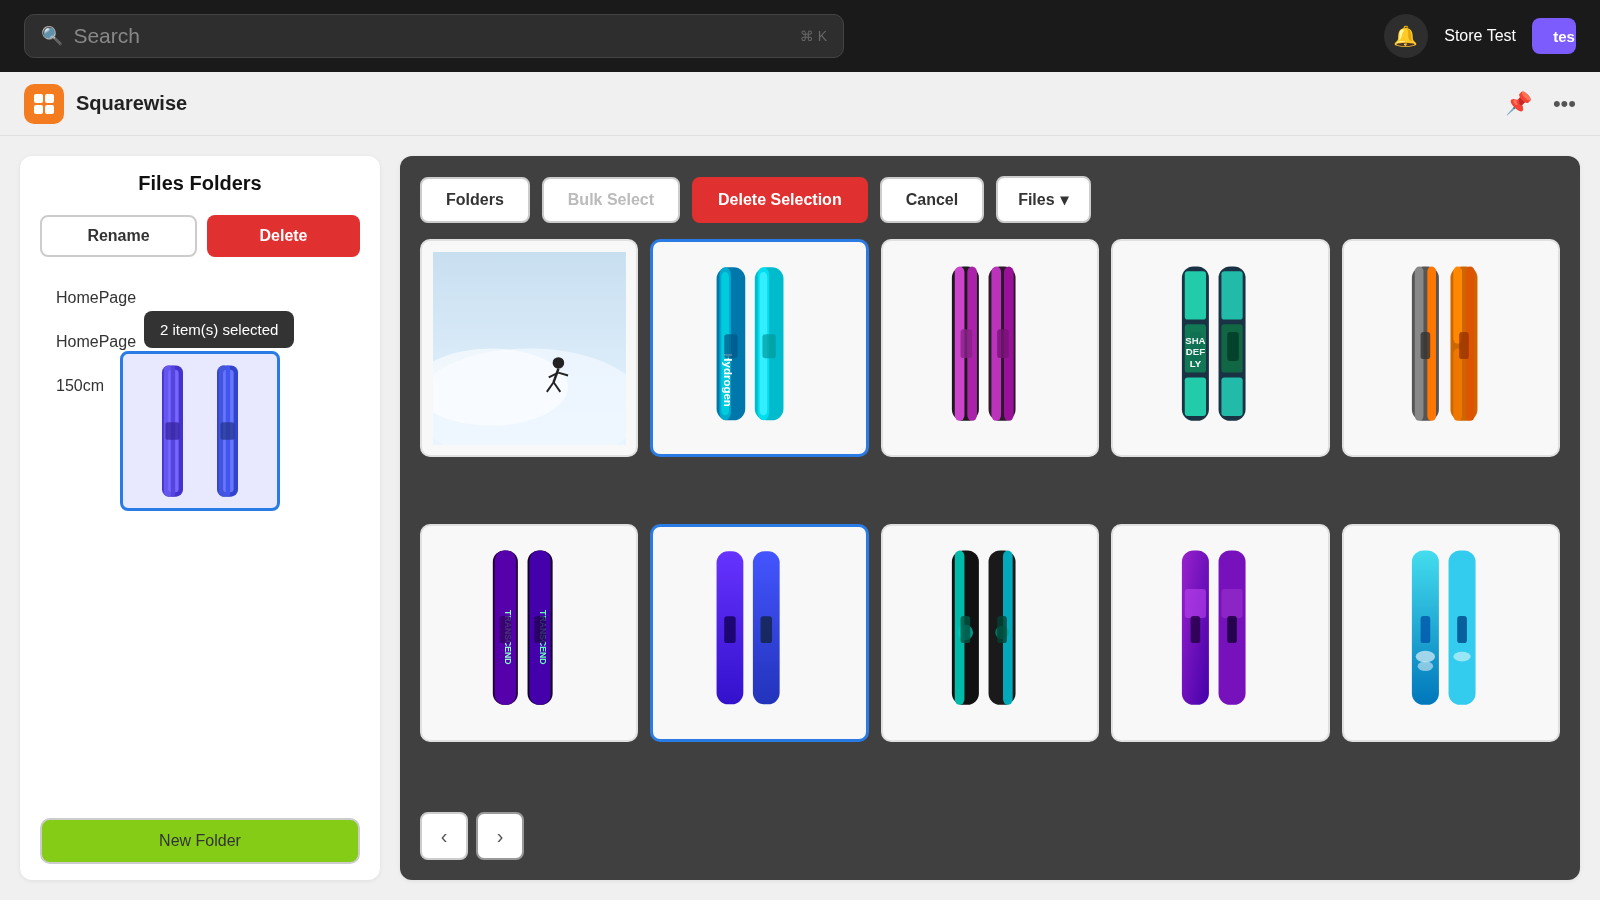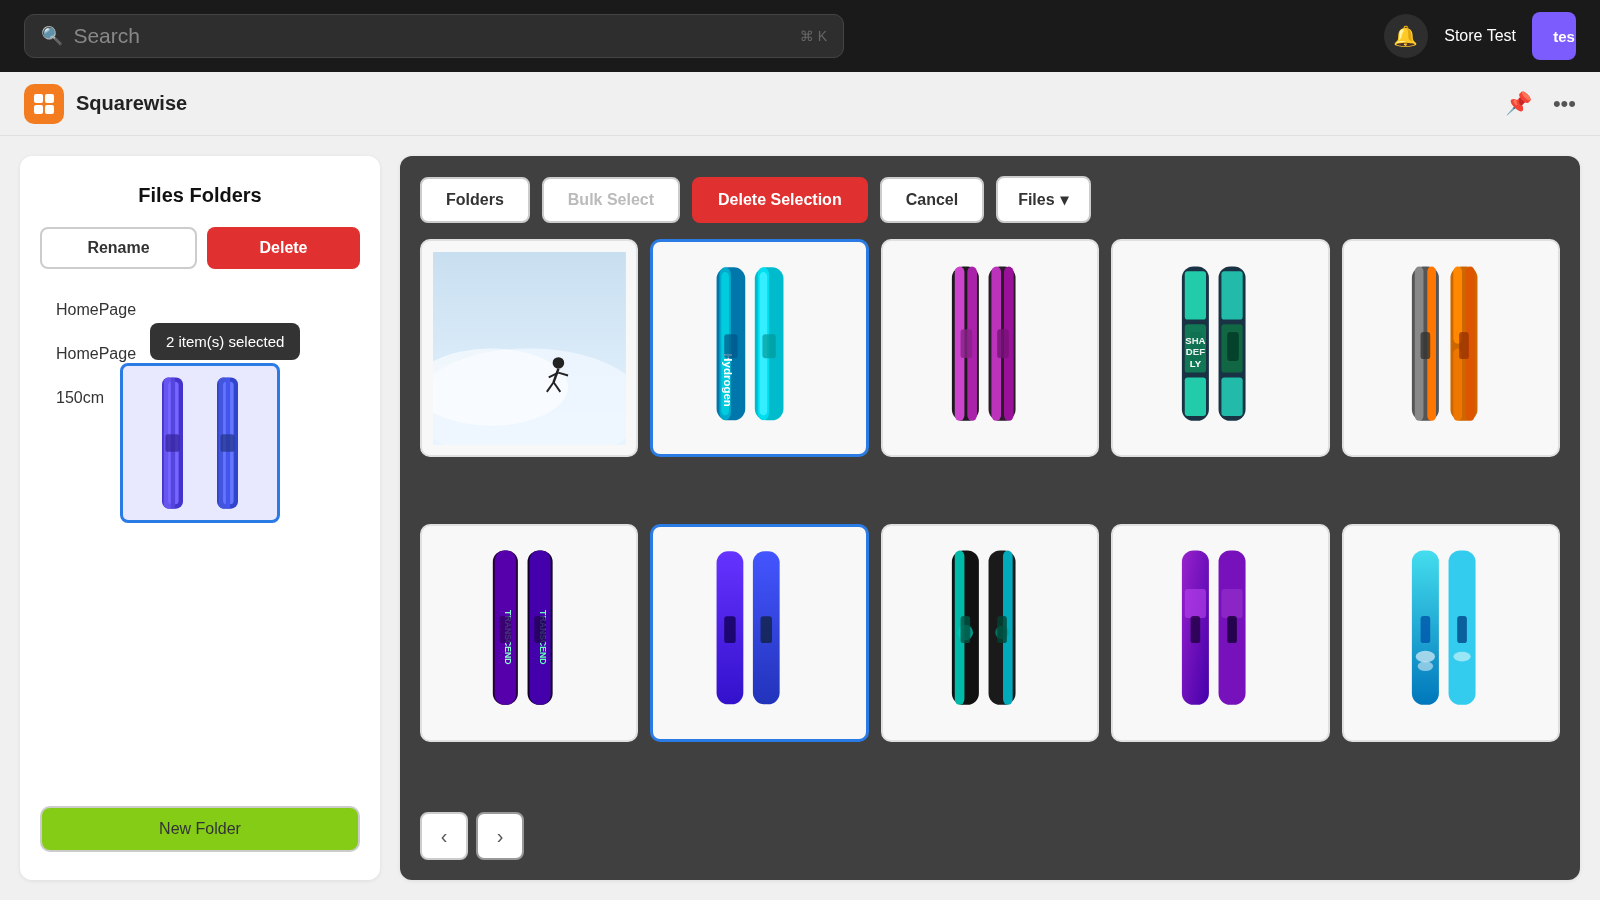--- a/index.html
+++ b/index.html
@@ -55,21 +55,21 @@
     .store-label {
       color: #fff;
       font-size: 16px;
       font-weight: 500;
     }
     .avatar {
       background: #7c5cfc;
       color: #fff;
       border-radius: 8px;
       width: 44px;
-      height: 48px;
+      height: 36px;
       display: flex;
       align-items: center;
       justify-content: center;
       font-size: 15px;
       font-weight: 600;
       padding-left: 20px;
     }
 
     
     .app-header {
@@ -122,21 +122,21 @@
       padding: 20px;
       gap: 20px;
     }
 
     
     .sidebar {
       background: #fff;
       border-radius: 12px;
       width: 360px;
       min-width: 360px;
-      padding: 28px 20px;
+      padding: 16px 20px;
       display: flex;
       flex-direction: column;
       gap: 0;
       box-shadow: 0 1px 4px rgba(0,0,0,0.08);
     }
     .sidebar-title {
       font-size: 20px;
       font-weight: 700;
       text-align: center;
       color: #111;
@@ -210,21 +210,21 @@
     }
     .tooltip {
       position: absolute;
       background: #333;
       color: #fff;
       padding: 10px 16px;
       border-radius: 8px;
       font-size: 15px;
       white-space: nowrap;
       top: -10px;
-      left: 110px;
+      left: 104px;
       z-index: 100;
       pointer-events: none;
     }
 
     
     .file-area {
       flex: 1;
       background: #404040;
       border-radius: 12px;
       padding: 20px;

